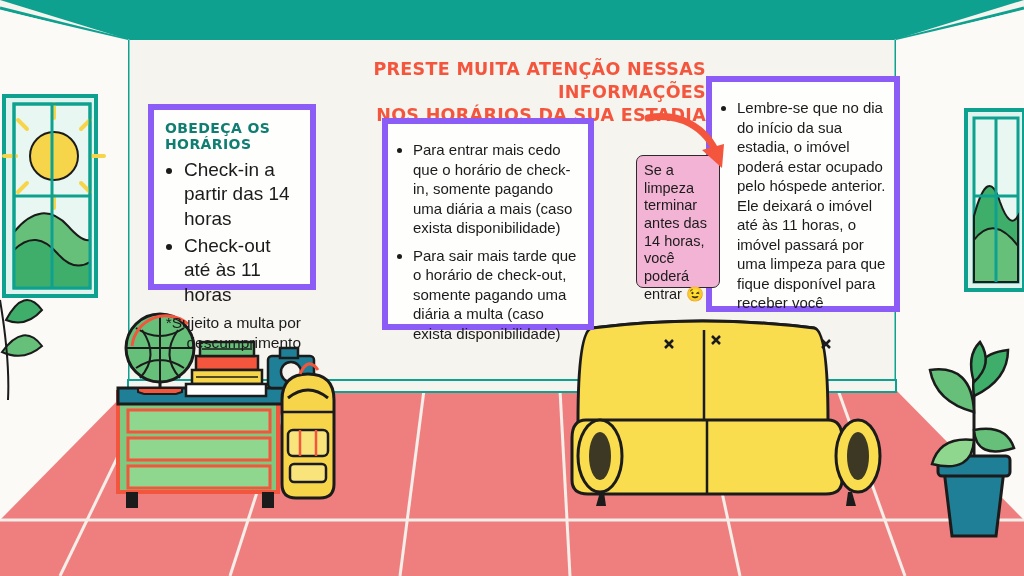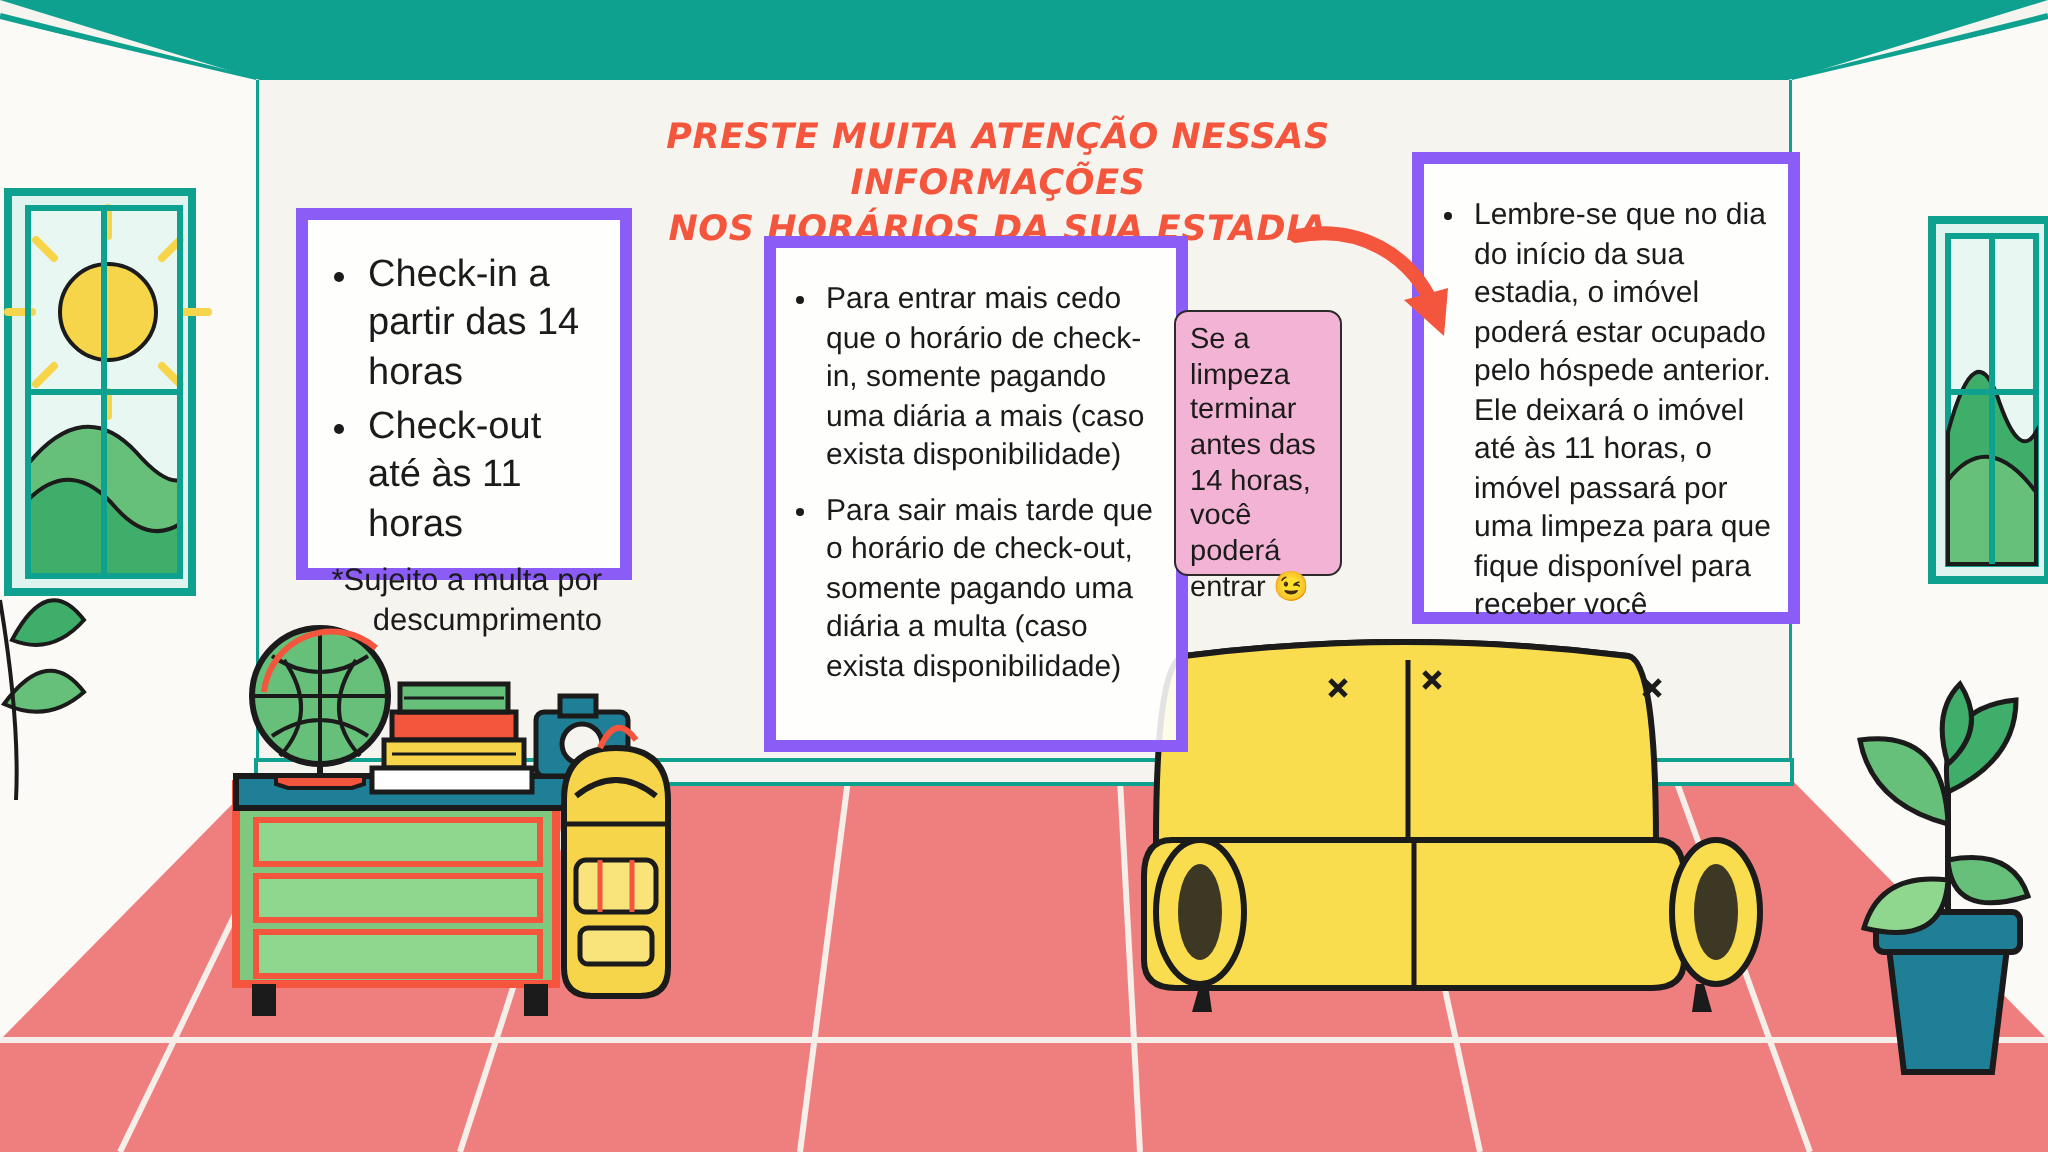--- a/index.html
+++ b/index.html
@@ -64,67 +64,66 @@
     padding: 10px 9px 8px 11px;
   }
   #card-schedule .card-title { font-size: 14px; display:block; margin-bottom: 2px;}
   #card-schedule li { font-size: 19px; }
 
   
   #card-entry {
     left: 382px;
     top: 118px;
     width: 212px;
-    height: 258px;
+    height: 212px;
     padding: 10px 8px 8px 6px;
   }
   #card-entry li { font-size: 15px; line-height: 1.3; margin-bottom: 8px;}
 
   
   #card-remember {
     left: 706px;
     top: 76px;
     width: 194px;
     height: 236px;
     padding: 10px 8px 8px 6px;
   }
   #card-remember li { font-size: 15px; line-height: 1.3; }
 
   
   #callout-pink {
     position: absolute;
-    left: 587px;
+    left: 636px;
     top: 155px;
     width: 84px;
     height: 133px;
     background: #f3b3d4;
     border: 1px solid #2b2b2b;
     border-radius: 7px;
     padding: 6px 7px;
     box-sizing: border-box;
     font-size: 14.5px;
     line-height: 1.22;
     color: #1b1b1b;
   }
 
   
   #headline {
     position: absolute;
     left: 292px;
     top: 58px;
     width: 414px;
-    text-align: center;
+    text-align: right;
     font-family: "DejaVu Sans", sans-serif;
     font-weight: bold;
     font-size: 17.5px;
     line-height: 1.32;
     letter-spacing: 0.3px;
     color: #f4553d;
     text-transform: uppercase;
-    font-style: italic;
   }
 
   
   #arrow-to-callout {
     position: absolute;
     left: 644px;
     top: 112px;
     width: 86px;
     height: 62px;
   }
@@ -285,20 +284,21 @@
       <path d="M974 382 q-8 -26 6 -40 q14 22 -6 40 Z" fill="#3fae6a" stroke="#1b1b1b" stroke-width="2.5"></path>
     </g>
   </svg>
 
   <div id="headline">
     <div>PRESTE MUITA ATENÇÃO NESSAS INFORMAÇÕES</div>
     <div>NOS HORÁRIOS DA SUA ESTADIA</div>
   </div>
 
   <div class="card" id="card-schedule">
+    <span class="card-title">OBEDEÇA OS HORÁRIOS</span>
     <ul>
       <li>Check-in a partir das 14 horas</li>
       <li>Check-out até às 11 horas</li>
     </ul>
     <p class="note">*Sujeito a multa por descumprimento</p>
   </div>
 
   <div class="card" id="card-entry">
     <ul>
       <li>Para entrar mais cedo que o horário de check-in, somente pagando uma diária a mais (caso exista disponibilidade)</li>

